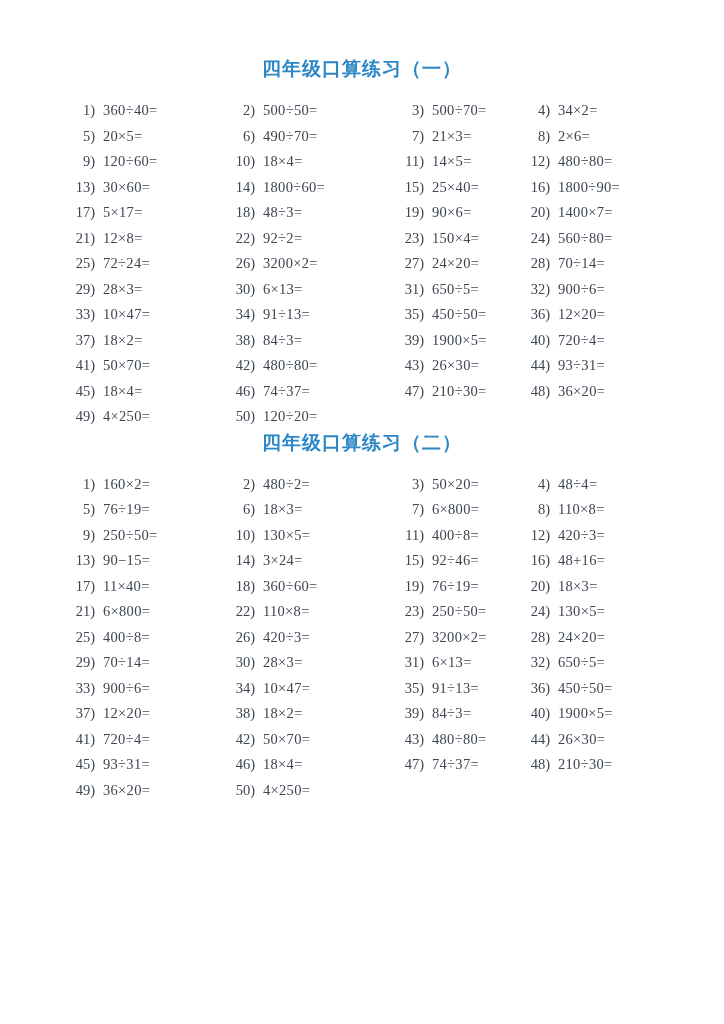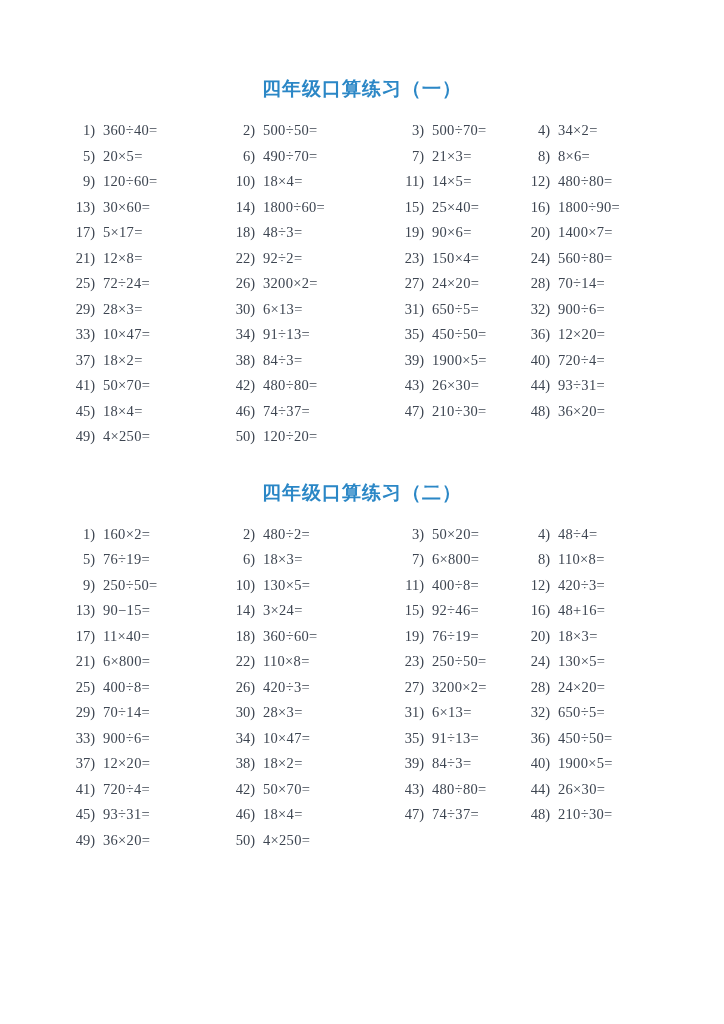--- a/index.html
+++ b/index.html
@@ -5,39 +5,38 @@
   html, body {
     margin: 0;
     padding: 0;
     background: #ffffff;
   }
   .sheet {
     position: relative;
     width: 724px;
     height: 1024px;
     background: var(--page-bg, #ffffff);
-    padding-top: 76px;
+    padding-top: 56px;
     box-sizing: border-box;
     overflow: hidden;
     font-family: "Liberation Serif", "DejaVu Serif", serif;
     color: var(--text-color, #3d4551);
   }
   .section-title {
     margin: 0;
     height: 26px;
     line-height: 26px;
     text-align: center;
     font-size: 19px;
     font-weight: bold;
     letter-spacing: 1px;
     color: var(--title-color, #2b87c6);
     font-family: "Liberation Sans", "DejaVu Sans", sans-serif;
   }
   .section + .section .section-title {
-    margin-top: 30px;
   }
   .grid {
     margin: 16px 0 0 61px;
     display: grid;
     grid-template-columns: 160px 169px 126px 174px;
     grid-auto-rows: 25.5px;
     align-items: center;
   }
   .problem {
     display: flex;
@@ -87,21 +86,21 @@
         <div class="problem">
           <span class="num">6)</span>
           <span class="expr">490÷70=</span>
         </div>
         <div class="problem">
           <span class="num">7)</span>
           <span class="expr">21×3=</span>
         </div>
         <div class="problem">
           <span class="num">8)</span>
-          <span class="expr">8×6=</span>
+          <span class="expr">2×6=</span>
         </div>
         <div class="problem">
           <span class="num">9)</span>
           <span class="expr">120÷60=</span>
         </div>
         <div class="problem">
           <span class="num">10)</span>
           <span class="expr">18×4=</span>
         </div>
         <div class="problem">

